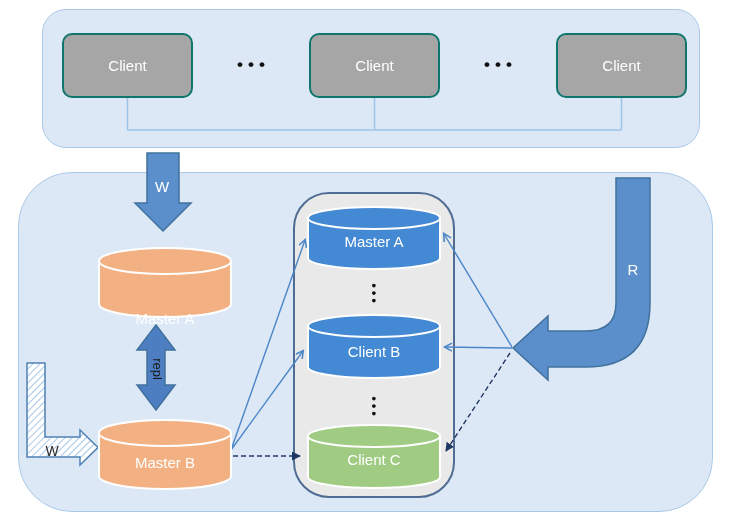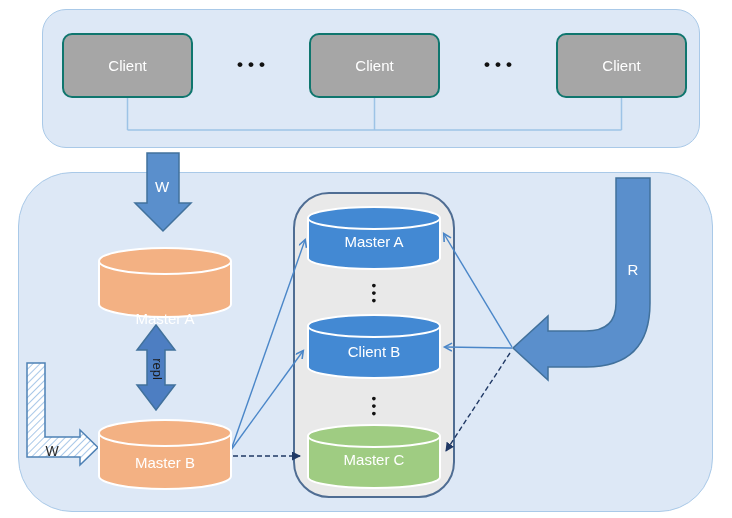--- a/index.html
+++ b/index.html
@@ -136,18 +136,18 @@
   <div class="lbl white" style="left:162px; top:186px;">W</div>
   <div class="lbl white" style="left:633px; top:269px;">R</div>
   <div class="lbl repl" style="left:157px; top:369px;">repl</div>
   <div class="lbl dark" style="left:52px; top:451px;">W</div>
 
   <div class="lbl white" style="left:165px; top:291px;margin-top:27px;">Master A</div>
   <div class="lbl white" style="left:165px; top:462px;text-align:right;">Master B</div>
 
   <div class="lbl white" style="left:374px; top:241px;">Master A</div>
   <div class="lbl white" style="left:374px; top:351px;">Client B</div>
-  <div class="lbl white" style="left:374px; top:459px;">Master C</div>
+  <div class="lbl white" style="left:374px; top:459px;">Client C</div>
 
   <div class="vdots" style="left:374px; top:293px;">•••</div>
   <div class="vdots" style="left:374px; top:406px;">•••</div>
 
 </div>
 
 </body></html>

